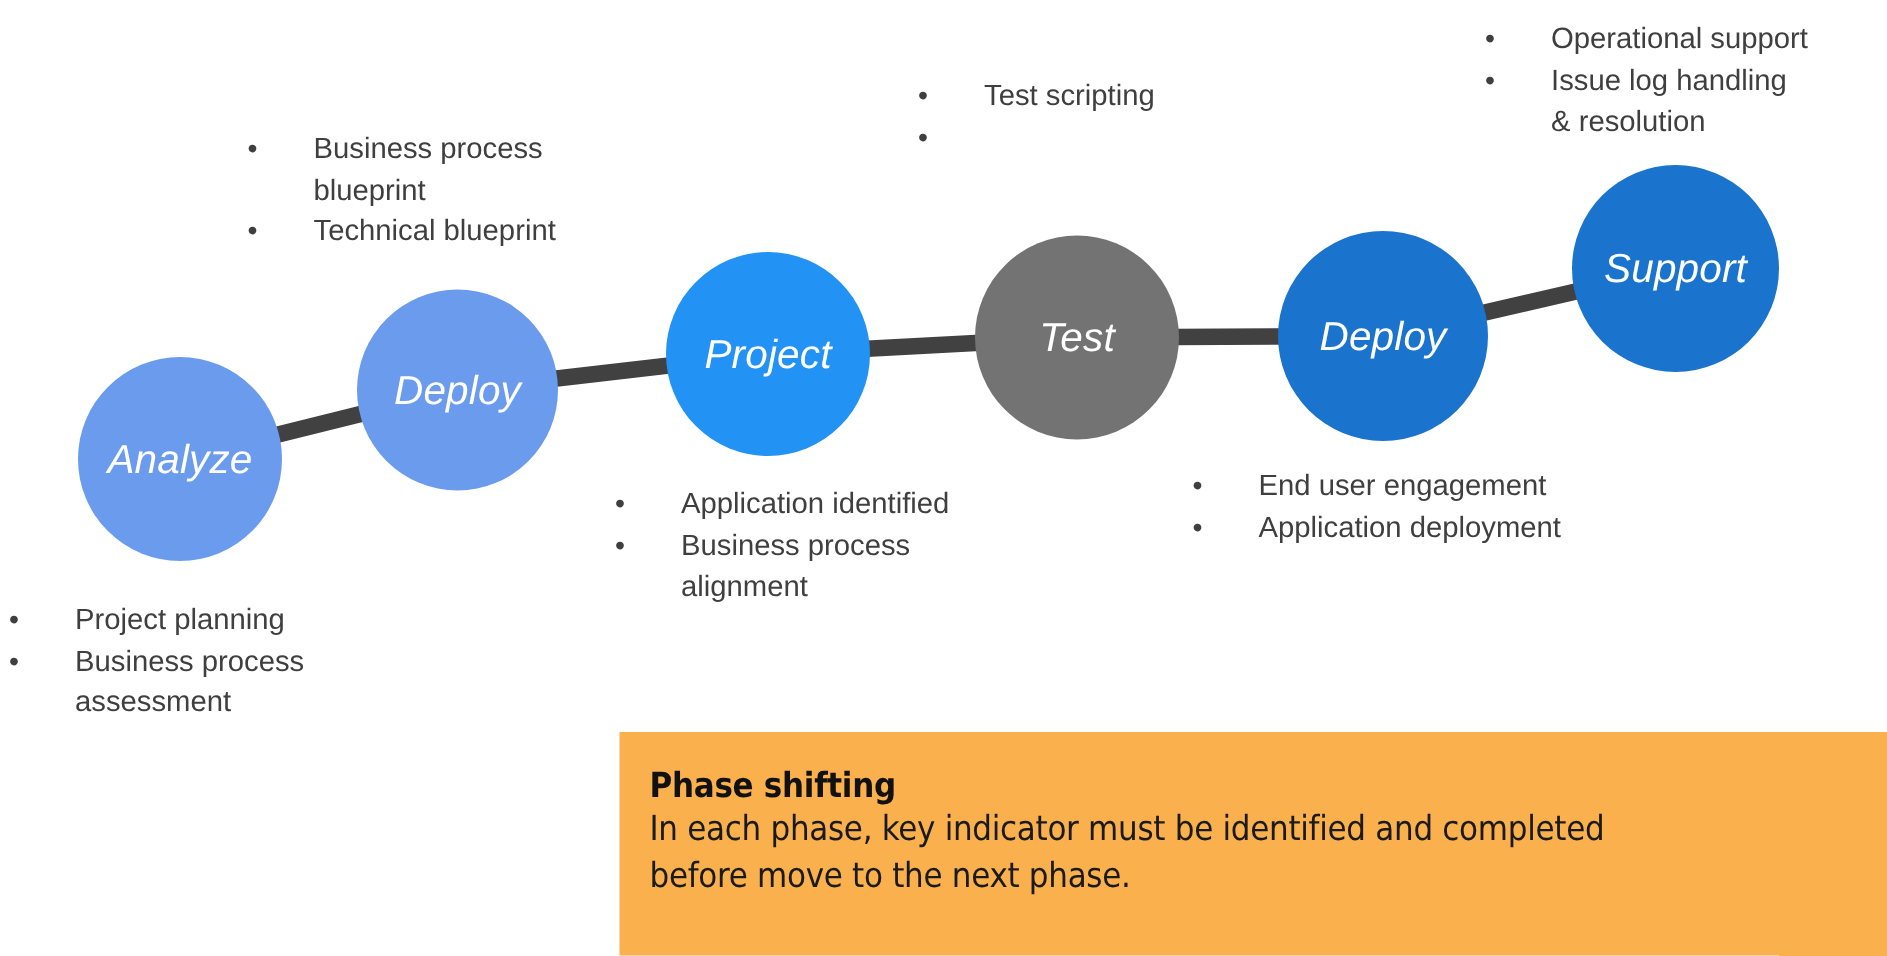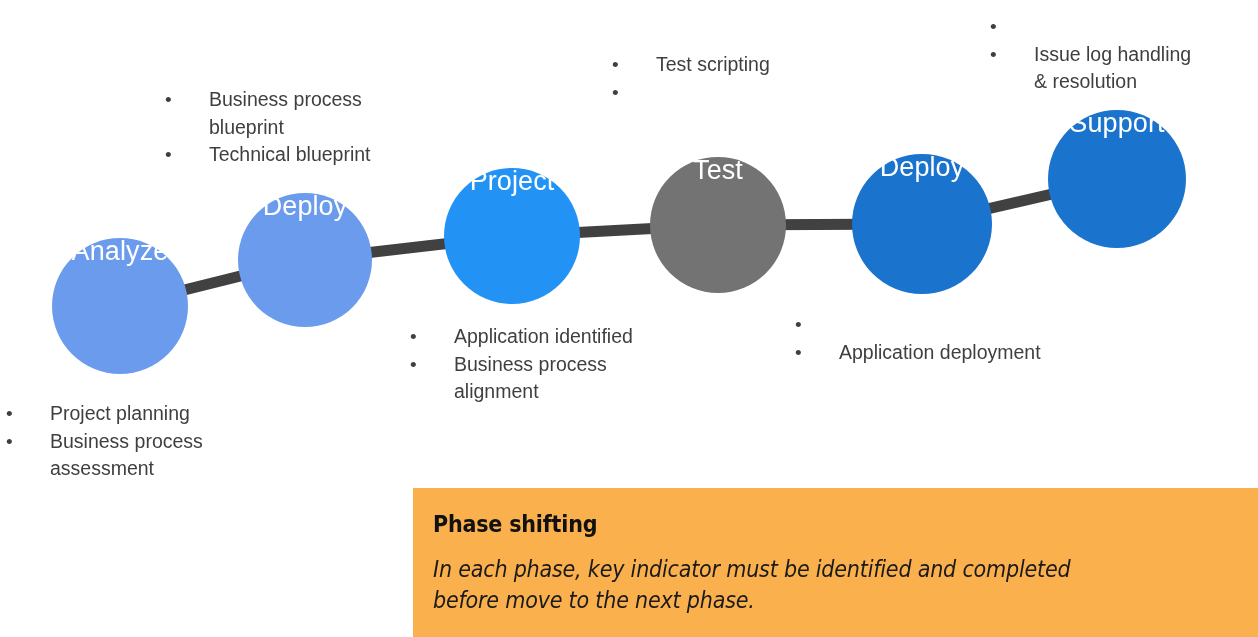--- a/index.html
+++ b/index.html
@@ -30,22 +30,24 @@
     width: 1258px;
     height: 637px;
     pointer-events: none;
   }
 
   
   .phase-node {
     position: absolute;
     border-radius: 50%;
     display: flex;
+    align-items: center;
     justify-content: center;
     box-sizing: border-box;
+    font-style: italic;
   }
   .phase-label {
     color: #ffffff;
     font-size: 27px;
     font-weight: 400;
     letter-spacing: 0.1px;
     line-height: 1;
     white-space: nowrap;
   }
 
@@ -94,23 +96,21 @@
     color: #111111;
     letter-spacing: -0.2px;
   }
   #callout-body {
     font-family: "DejaVu Sans Condensed", "Liberation Sans Narrow", "Liberation Sans", sans-serif;
     font-weight: 400;
     font-size: 23px;
     line-height: 31px;
     color: #1a1a1a;
     letter-spacing: -0.2px;
-    margin-top: 16px;
     white-space: pre-line;
-    font-style: italic;
   }
 </style>
 </head>
 <body>
 
 <div id="stage">
 
   <svg id="connector-svg" viewBox="0 0 1258 637" preserveAspectRatio="none" aria-hidden="true">
     <polyline id="connector-path" fill="none" stroke="#414141" stroke-width="11" stroke-linejoin="miter" stroke-linecap="butt" points="120,306 305,260 512,236 718,225 922,224 1117,179"></polyline>
   </svg>
@@ -186,31 +186,33 @@
       </div>
       <div class="bullet-row">
         <span class="bullet-dot"></span>
         <span class="bullet-gap"></span>
       </div>
     </div>
   <div class="bullet-list" style="left: 795px; top: 311px;">
       <div class="bullet-row">
         <span class="bullet-dot"></span>
         <span class="bullet-gap"></span>
+        <span class="bullet-text">End user engagement</span>
       </div>
       <div class="bullet-row">
         <span class="bullet-dot"></span>
         <span class="bullet-gap"></span>
         <span class="bullet-text">Application deployment</span>
       </div>
     </div>
   <div class="bullet-list" style="left: 990px; top: 13px;">
       <div class="bullet-row">
         <span class="bullet-dot"></span>
         <span class="bullet-gap"></span>
+        <span class="bullet-text">Operational support</span>
       </div>
       <div class="bullet-row">
         <span class="bullet-dot"></span>
         <span class="bullet-gap"></span>
         <span class="bullet-text">Issue log handling
 &amp; resolution</span>
       </div>
     </div>
 
   <div id="callout" style="left: 413px; top: 488px; width: 845px; height: 149px; background: rgb(251, 176, 78); padding: 22px 0px 0px 20px;">

